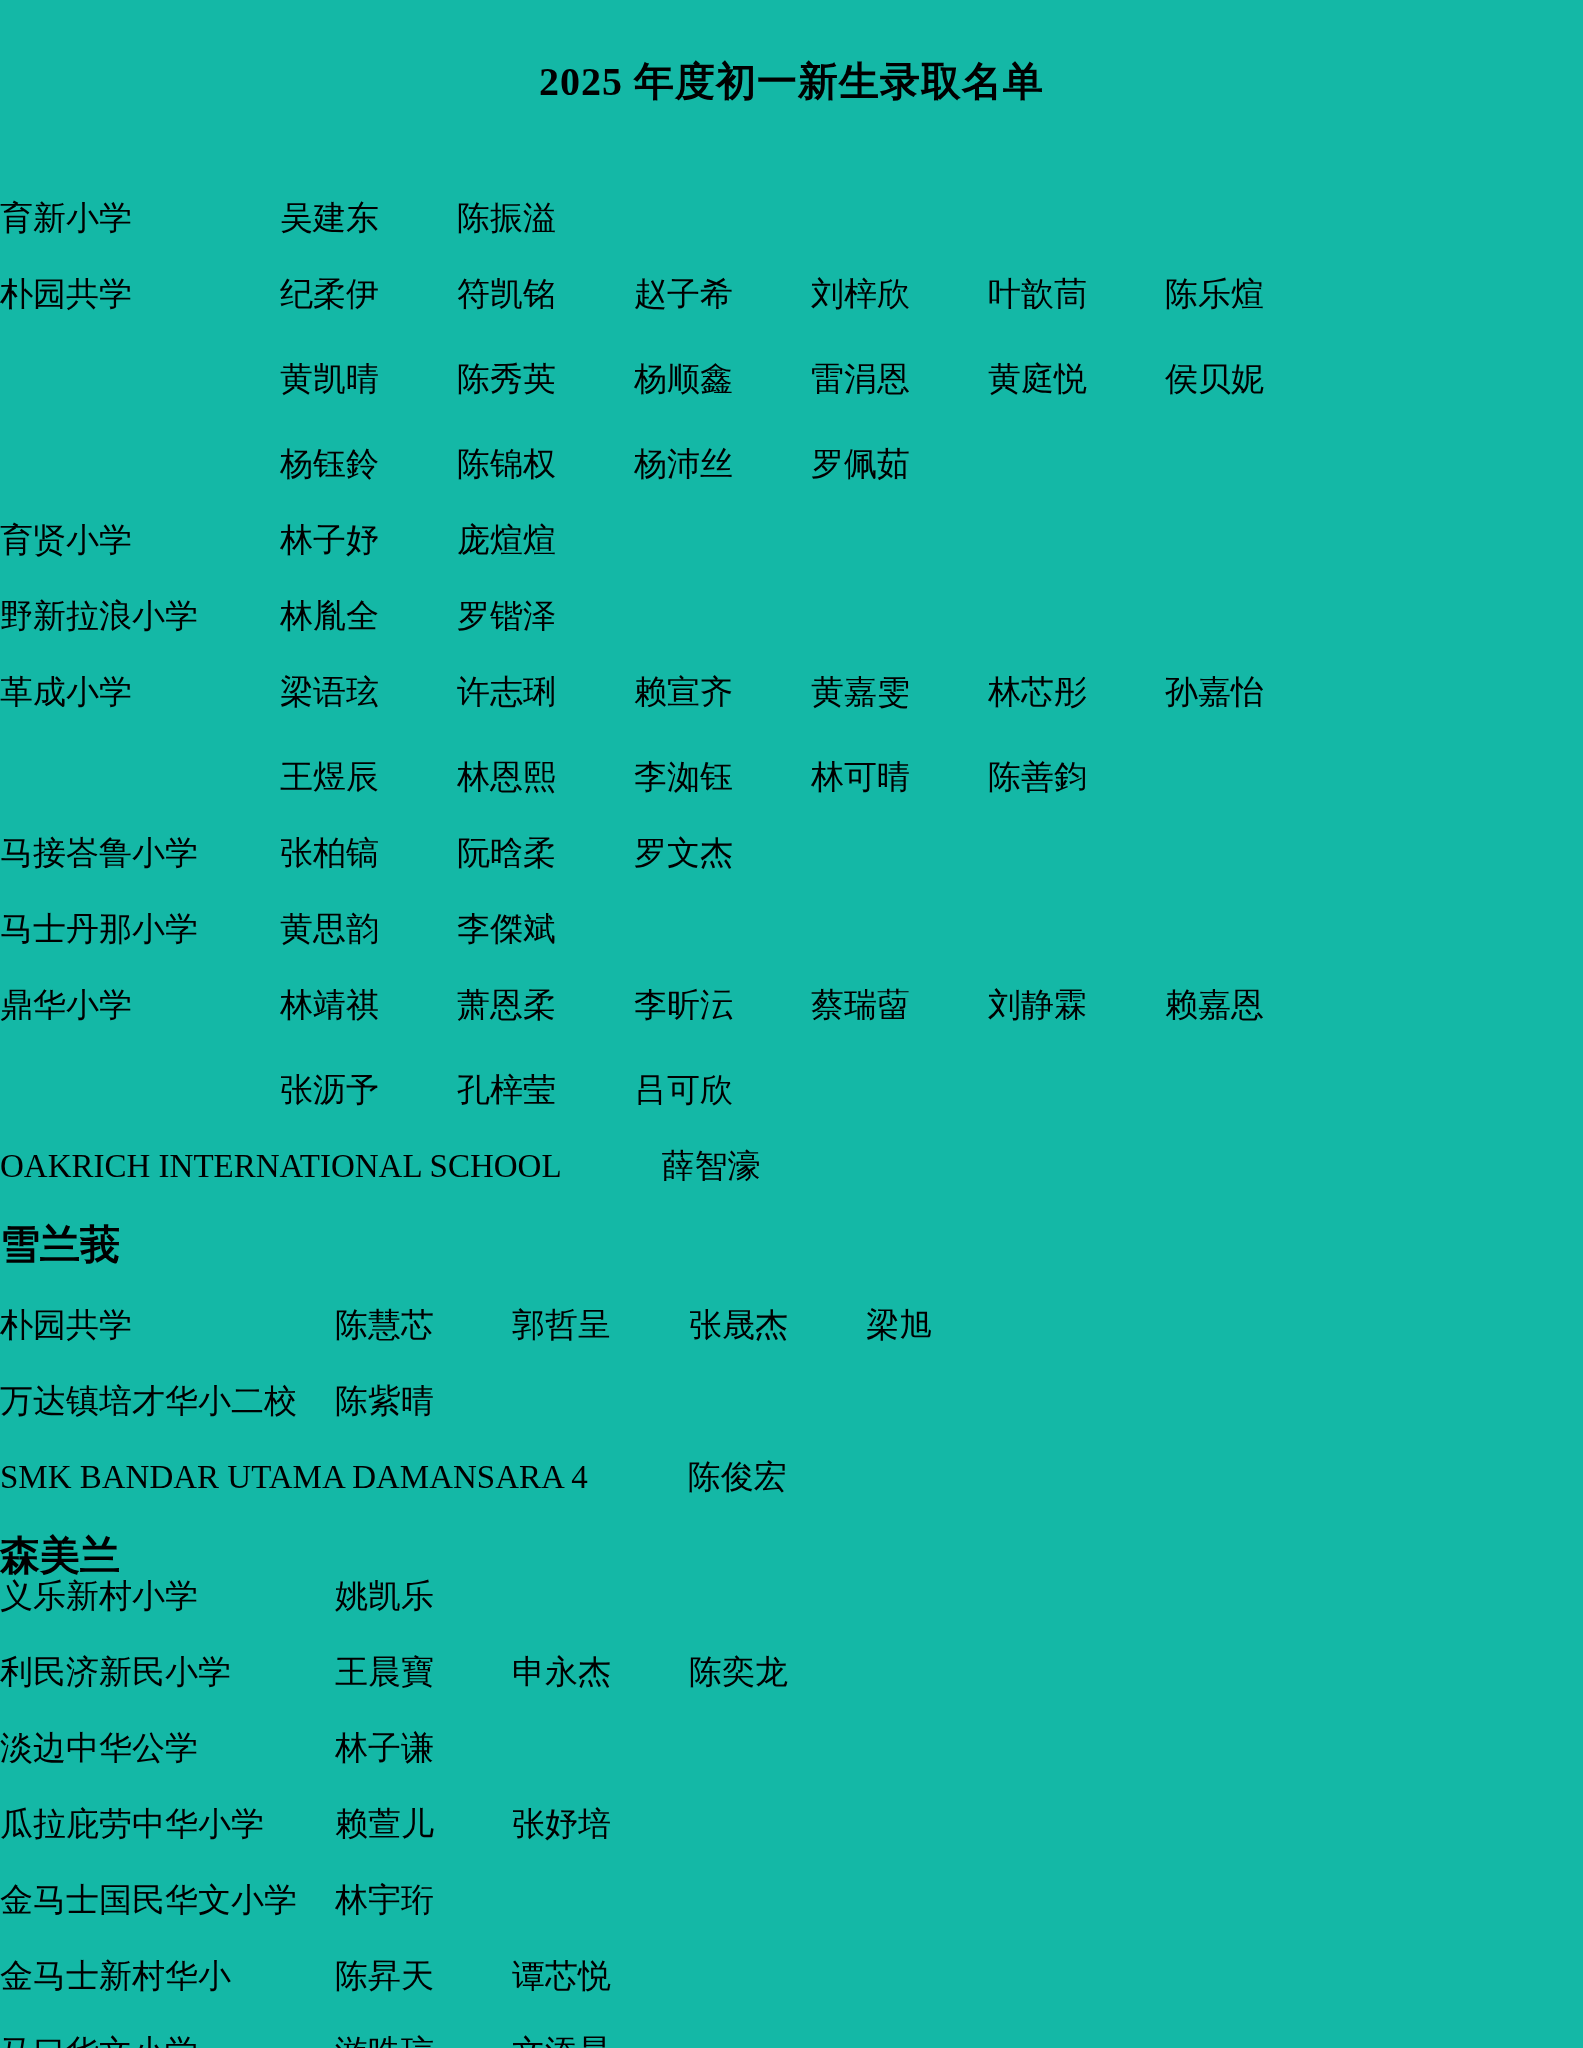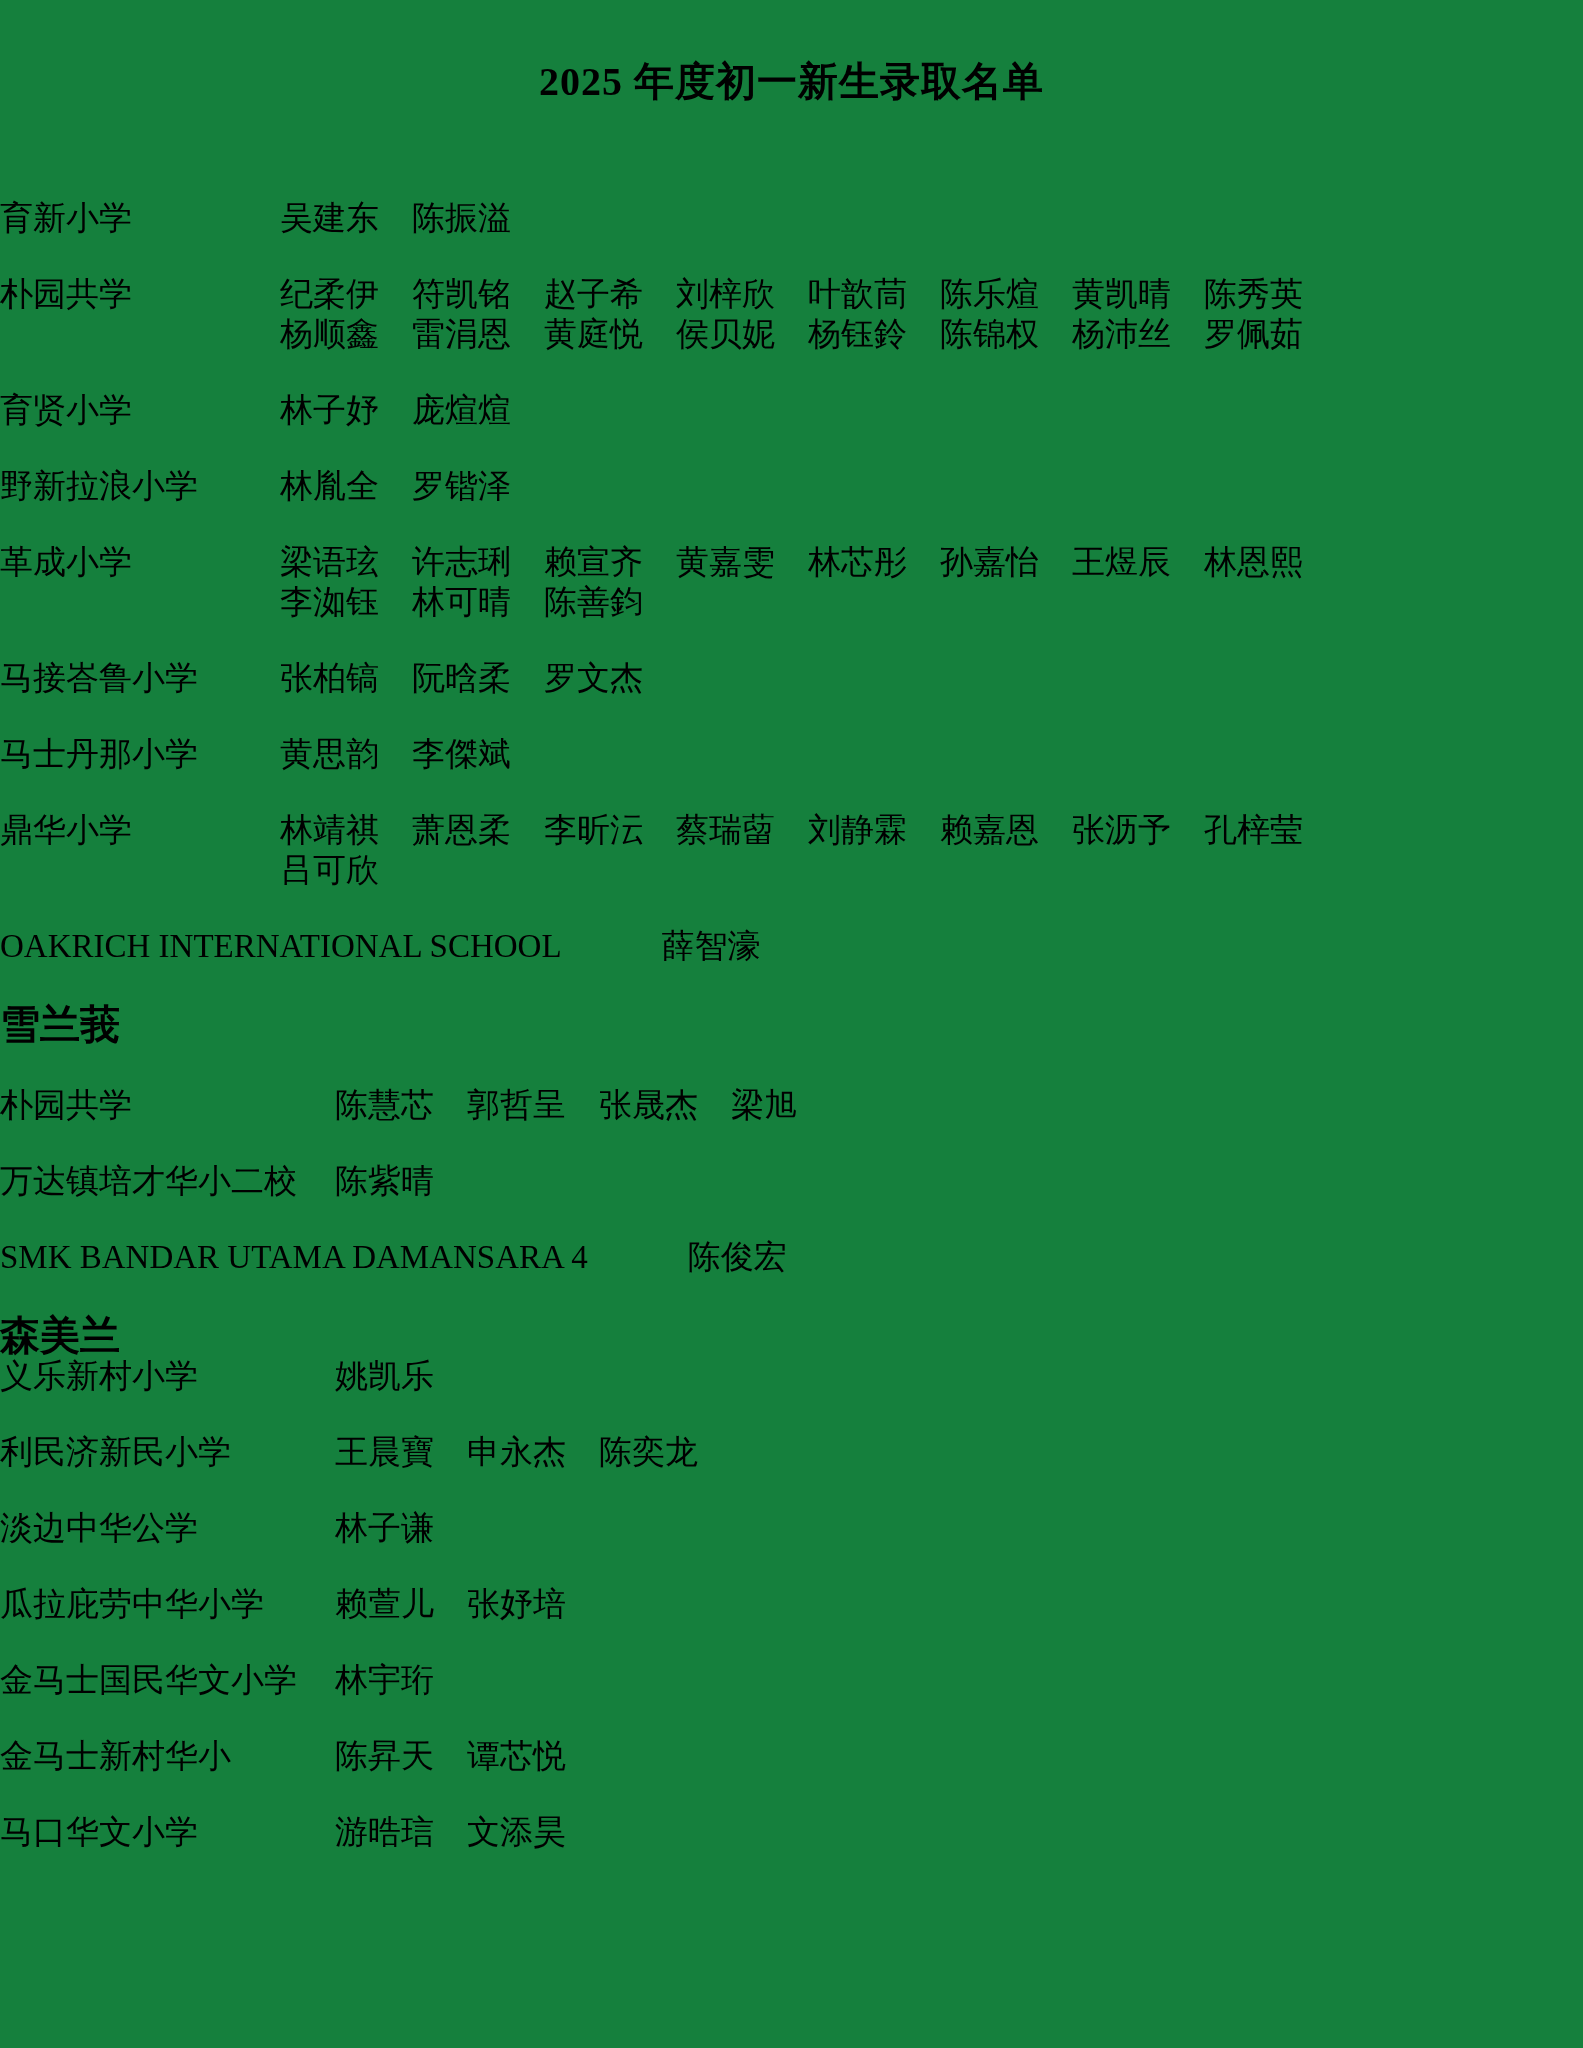--- a/index.html
+++ b/index.html
@@ -6,21 +6,21 @@
     margin: 0;
     padding: 0;
     background: #ffffff;
     color: #000000;
     font-family: "Liberation Serif", "DejaVu Serif", serif;
   }
   .page {
     position: relative;
     width: 1583px;
     height: 2048px;
-    background: #15803d;
+    background: #14b8a6;
     overflow: hidden;
     box-sizing: border-box;
     padding-top: 58px;
   }
   .doc-title {
     text-align: center;
     font-size: 40px;
     line-height: 48px;
     font-weight: bold;
     letter-spacing: 1px;
@@ -52,20 +52,21 @@
     flex: 0 0 335px;
     white-space: nowrap;
   }
   .section:first-child .school-label {
     flex: 0 0 280px;
   }
   .names {
     display: flex;
     flex-wrap: wrap;
     width: 1070px;
+    gap: 45px;
   }
   .name {
     flex: 0 0 132px;
     white-space: nowrap;
   }
   
   .row.wide .school-label {
     flex: 0 0 auto;
     text-align: center;
   }

